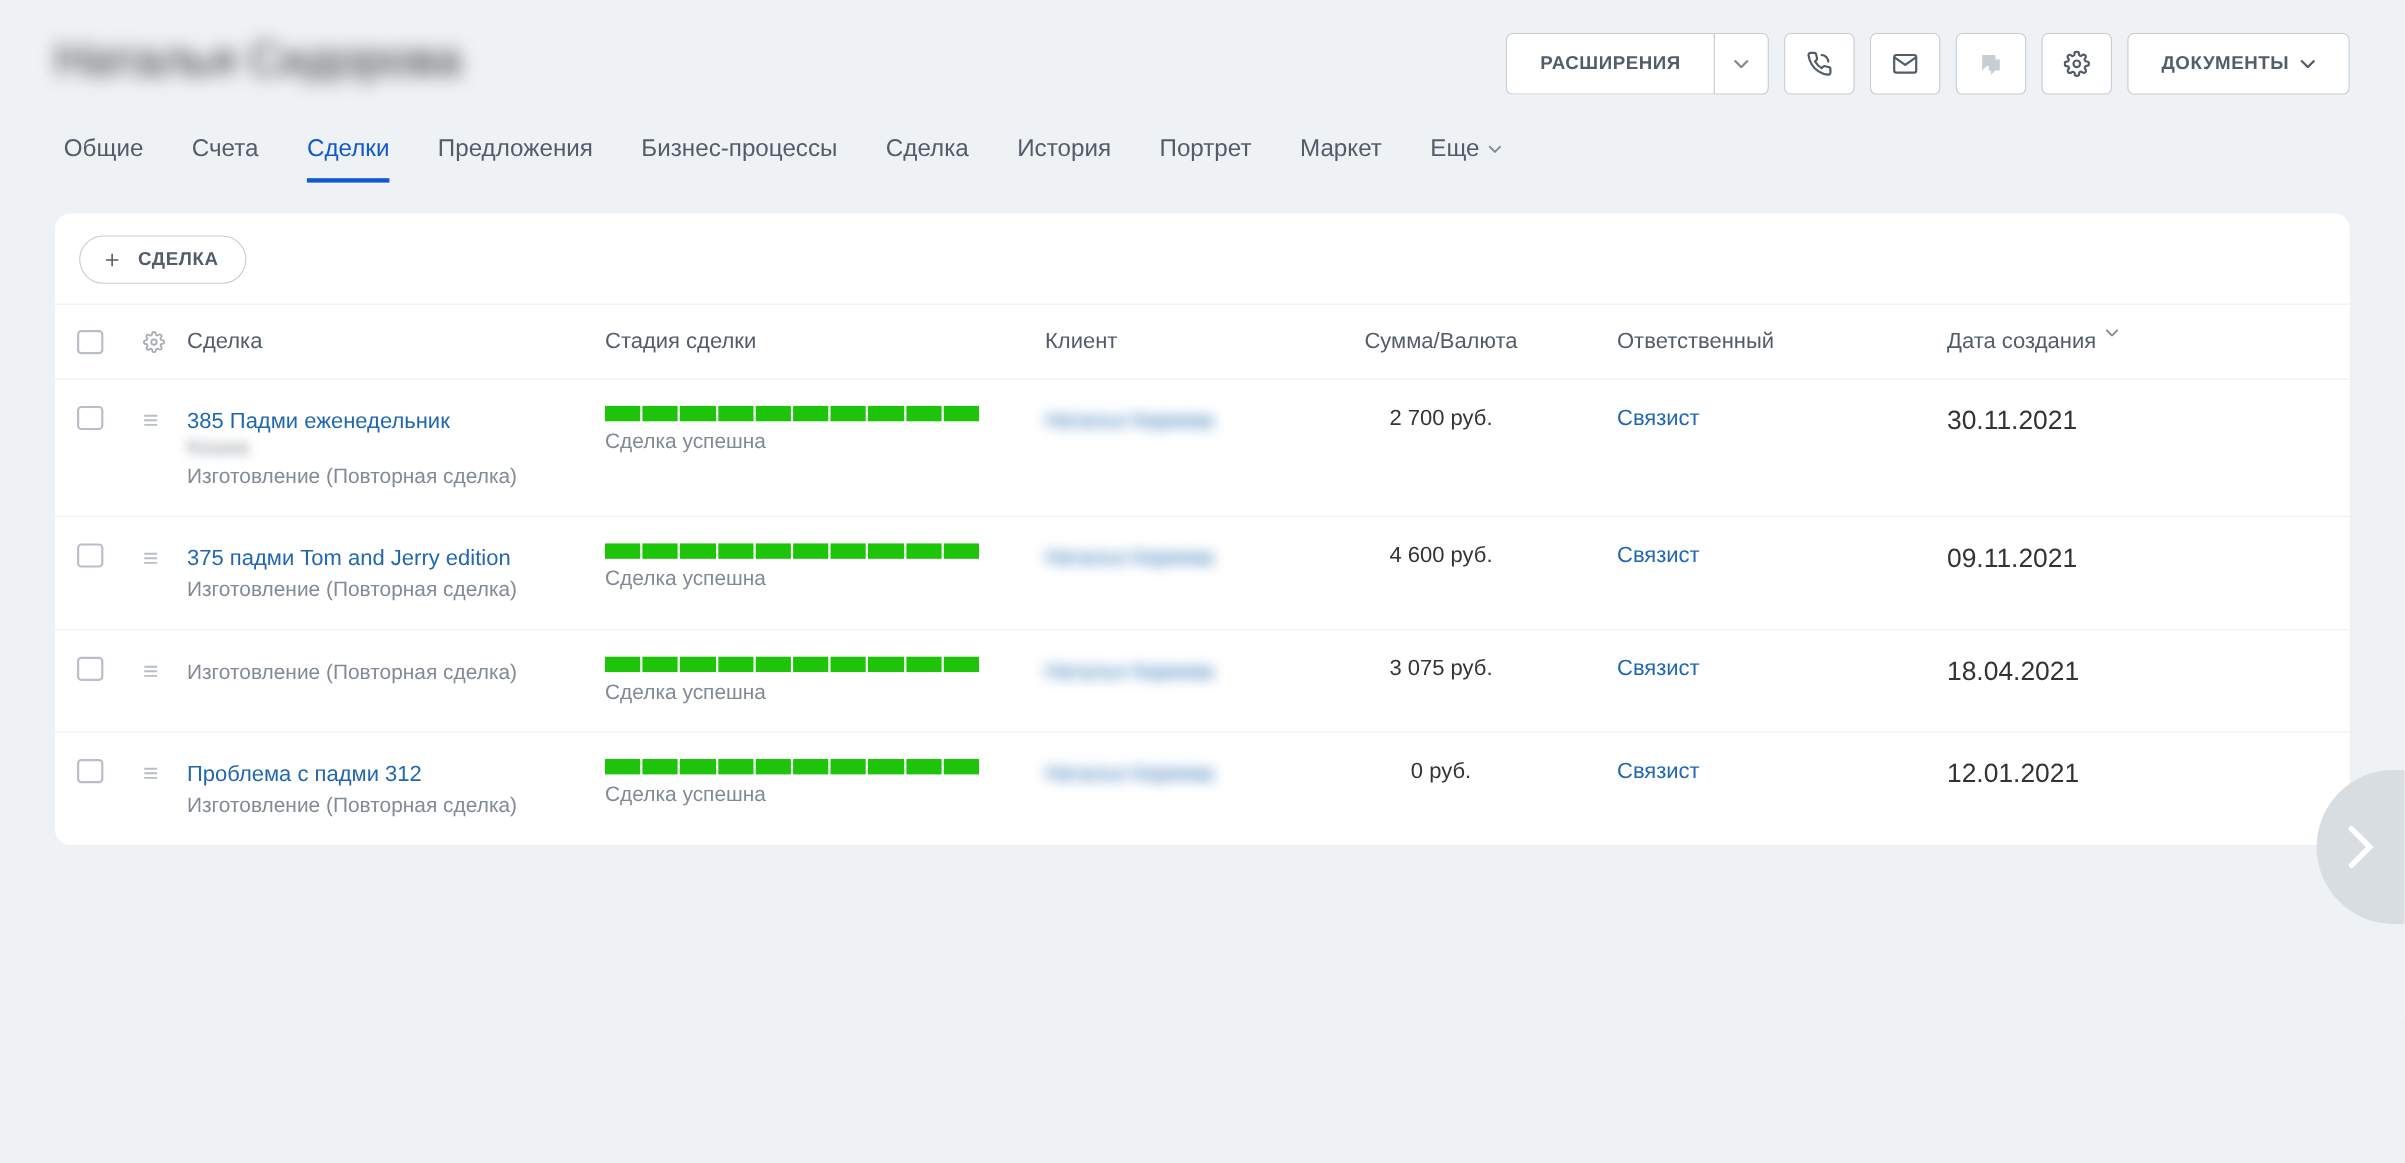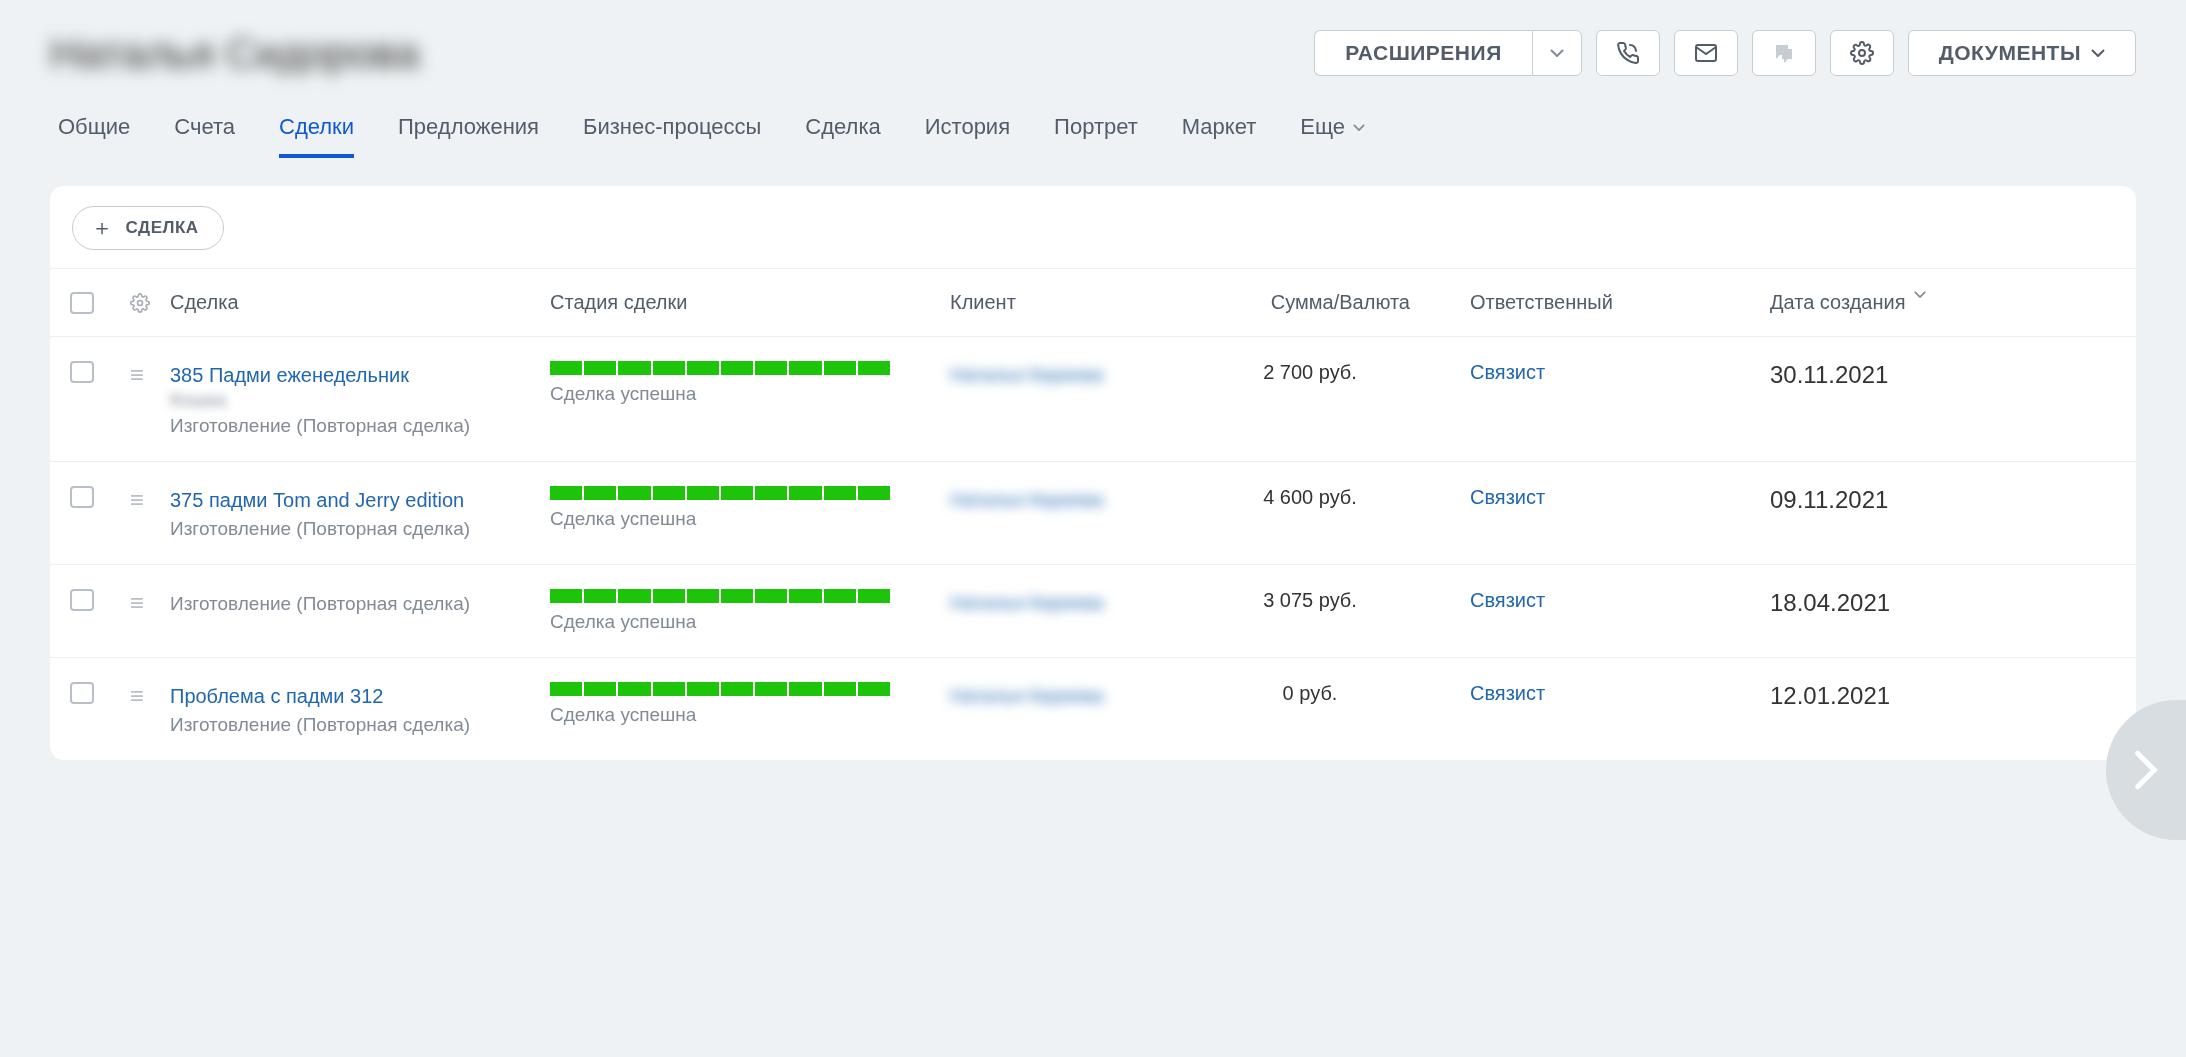--- a/index.html
+++ b/index.html
@@ -28,25 +28,25 @@
 }
 .header-actions {
   display: flex;
   gap: 14px;
   align-items: center;
 }
 .btn {
   background: #fff;
   border: 1px solid #c6cdd3;
   border-radius: 6px;
-  height: 46px;
+  height: 56px;
   display: inline-flex;
   align-items: center;
   justify-content: center;
-  font-size: 21px;
+  font-size: 17px;
   font-weight: 600;
   color: #535c69;
   cursor: pointer;
   letter-spacing: 0.5px;
 }
 .btn-extensions {
   padding: 0 30px;
   border-right: none;
   border-radius: 6px 0 0 6px;
 }
@@ -293,21 +293,21 @@
       <span>
         <svg width="20" height="20" viewBox="0 0 24 24" fill="none" stroke="currentColor" stroke-width="2">
             <circle cx="12" cy="12" r="3"></circle>
             <path d="M19.4 15a1.65 1.65 0 0 0 .33 1.82l.06.06a2 2 0 1 1-2.83 2.83l-.06-.06a1.65 1.65 0 0 0-1.82-.33 1.65 1.65 0 0 0-1 1.51V21a2 2 0 0 1-4 0v-.09a1.65 1.65 0 0 0-1-1.51 1.65 1.65 0 0 0-1.82.33l-.06.06a2 2 0 1 1-2.83-2.83l.06-.06a1.65 1.65 0 0 0 .33-1.82 1.65 1.65 0 0 0-1.51-1H3a2 2 0 0 1 0-4h.09a1.65 1.65 0 0 0 1.51-1 1.65 1.65 0 0 0-.33-1.82l-.06-.06a2 2 0 1 1 2.83-2.83l.06.06a1.65 1.65 0 0 0 1.82.33h0a1.65 1.65 0 0 0 1-1.51V3a2 2 0 0 1 4 0v.09a1.65 1.65 0 0 0 1 1.51h0a1.65 1.65 0 0 0 1.82-.33l.06-.06a2 2 0 1 1 2.83 2.83l-.06.06a1.65 1.65 0 0 0-.33 1.82v0a1.65 1.65 0 0 0 1.51 1H21a2 2 0 0 1 0 4h-.09a1.65 1.65 0 0 0-1.51 1z"></path>
           </svg>
       </span>
     </div>
     <div>Сделка</div>
     <div>Стадия сделки</div>
     <div>Клиент</div>
-    <div style="text-align:right;padding-right:60px">Сумма/Валюта</div>
+    <div style="text-align:center;padding-right:60px">Сумма/Валюта</div>
     <div>Ответственный</div>
     <div class="col-created">
       <span>Дата создания</span>
       <span>
         <svg width="12" height="7" viewBox="0 0 14 8">
             <path d="M1 1l6 6 6-6" stroke="#828b95" stroke-width="2" fill="none"></path>
           </svg>
       </span>
     </div>
   </div>

